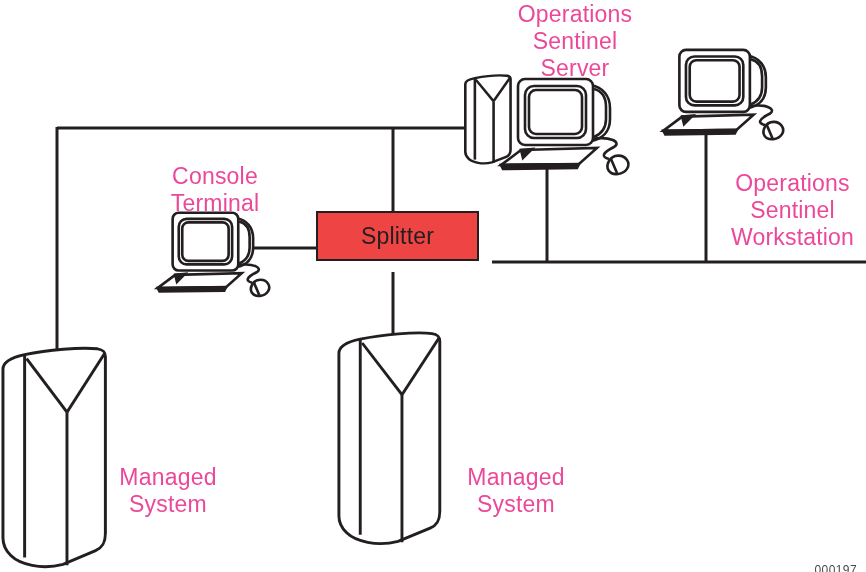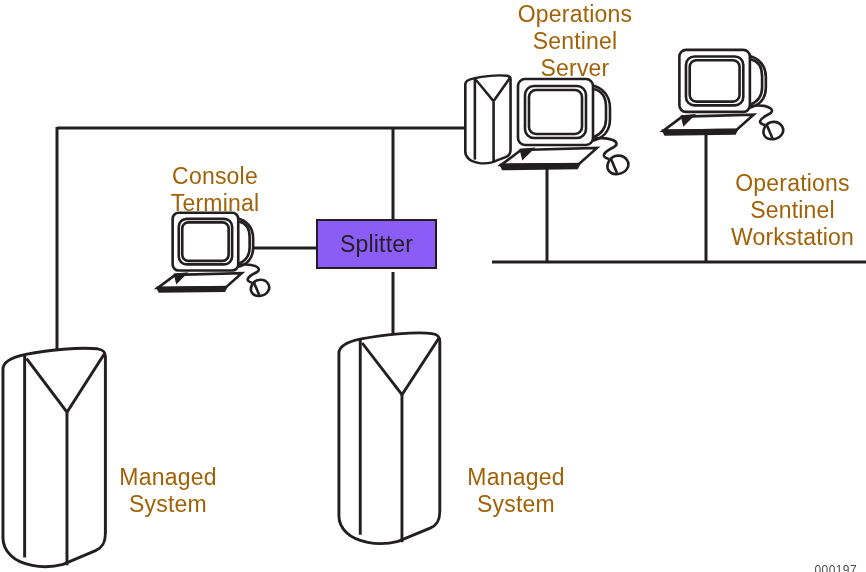--- a/index.html
+++ b/index.html
@@ -13,28 +13,28 @@
     overflow: hidden;
   }
   .diagram-svg { position: absolute; left: 0; top: 0; }
   .node-label {
     position: absolute;
     text-align: center;
     font-size: 23px;
     line-height: 27px;
     letter-spacing: 0.2px;
     white-space: pre-line;
-    color: #a16207;
+    color: #ec4899;
   }
   .splitter-box {
     position: absolute;
-    left: 316px; top: 219px;
-    width: 121px; height: 50px;
+    left: 316px; top: 211px;
+    width: 163px; height: 50px;
     border: 2.5px solid #231f20;
-    background: #8b5cf6;
+    background: #ef4444;
     box-sizing: border-box;
     display: flex;
     align-items: center;
     justify-content: center;
     font-size: 23px;
     letter-spacing: 0.2px;
   }
   .figure-id {
     position: absolute;
     right: 9px; top: 563px;

